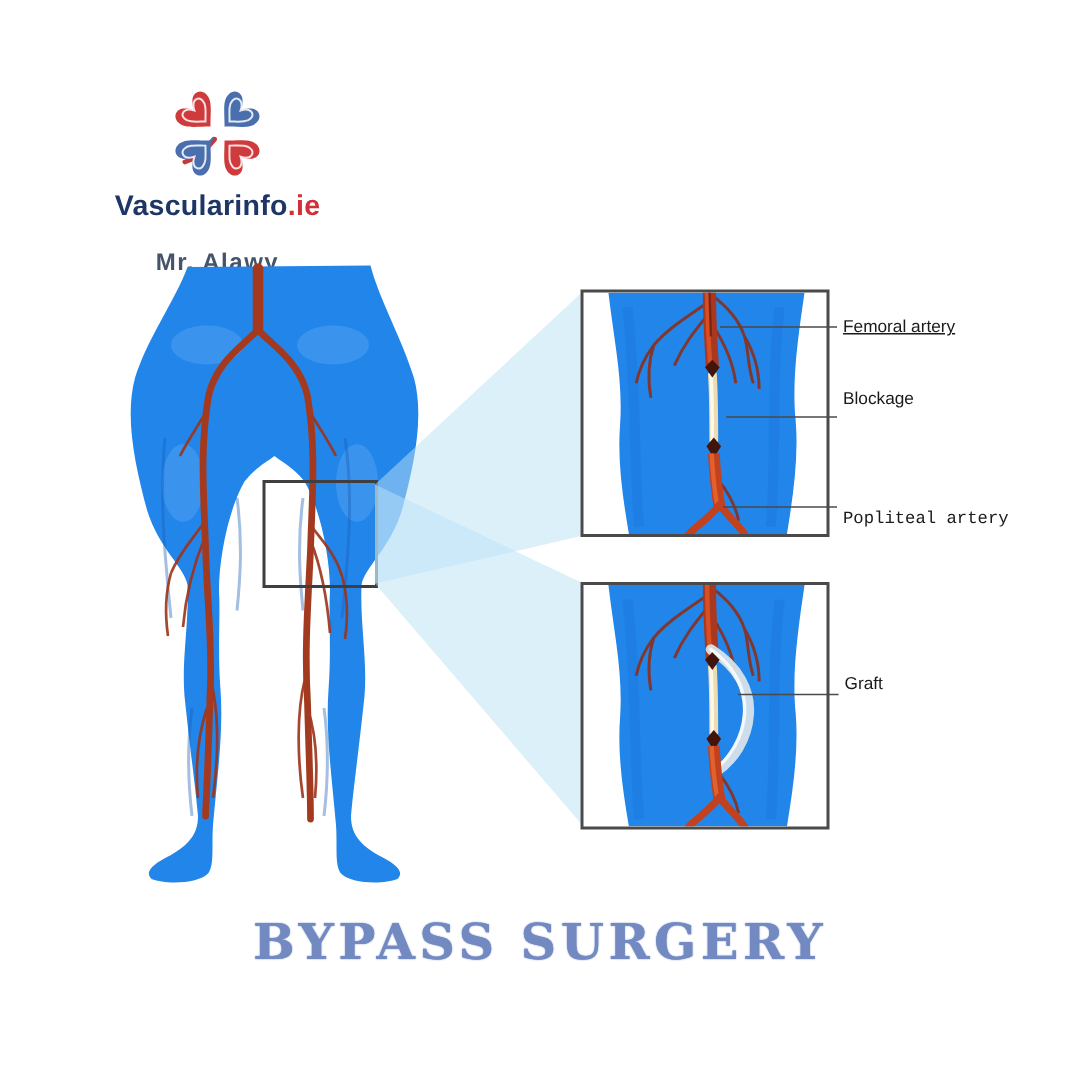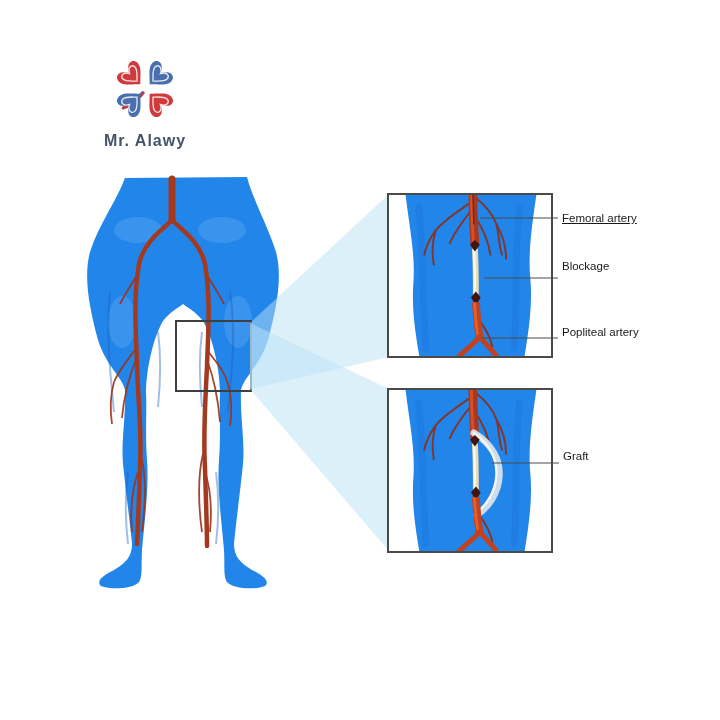--- a/index.html
+++ b/index.html
@@ -5,21 +5,21 @@
   html,body{margin:0;padding:0;background:#ffffff;}
   .canvas{position:relative;width:720px;height:720px;background:#ffffff;overflow:hidden;
           font-family:"Liberation Sans",sans-serif;}
 
   
   .logo-block{position:absolute;left:55px;top:55px;width:180px;text-align:center;}
   .clover{display:block;margin:0 auto;}
   .brand{margin-top:2px;font-size:19px;font-weight:bold;letter-spacing:0.2px;white-space:nowrap;}
   .brand .navy{color:#1d3666;}
   .brand .red{color:#d13038;}
-  .subtitle{margin-top:7px;font-size:16px;font-weight:bold;color:#44546a;letter-spacing:1px;}
+  .subtitle{margin-top:18px;font-size:16px;font-weight:bold;color:#44546a;letter-spacing:1px;}
 
   
   .legs{position:absolute;left:70px;top:172px;}
 
   
   .knee-box{position:absolute;left:175px;top:320px;width:73px;height:68px;
             border:2px solid #3f3f3f;background:transparent;}
 
   
   .beams{position:absolute;left:0;top:0;pointer-events:none;}
@@ -62,20 +62,21 @@
         <g transform="rotate(225) translate(0,-17)">
           <path d="M0,10 C-8,2 -14,-2 -14,-8 C-14,-14 -8,-16 -4,-12 C-1,-9 0,-7 0,-7 C0,-7 1,-9 4,-12 C8,-16 14,-14 14,-8 C14,-2 8,2 0,10 Z" fill="#4a6fae"></path>
           <path d="M0,5 C-5,0 -9,-3 -9,-7 C-9,-11 -5,-12 -2,-9 C-1,-8 0,-6 0,-6 C0,-6 1,-8 2,-9 C5,-12 9,-11 9,-7 C9,-3 5,0 0,5 Z" fill="none" stroke="#ffffff" stroke-width="1.4" opacity="0.85"></path>
         </g>
         <g transform="rotate(315) translate(0,-17)">
           <path d="M0,10 C-8,2 -14,-2 -14,-8 C-14,-14 -8,-16 -4,-12 C-1,-9 0,-7 0,-7 C0,-7 1,-9 4,-12 C8,-16 14,-14 14,-8 C14,-2 8,2 0,10 Z" fill="#cf3a3c"></path>
           <path d="M0,5 C-5,0 -9,-3 -9,-7 C-9,-11 -5,-12 -2,-9 C-1,-8 0,-6 0,-6 C0,-6 1,-8 2,-9 C5,-12 9,-11 9,-7 C9,-3 5,0 0,5 Z" fill="none" stroke="#ffffff" stroke-width="1.4" opacity="0.85"></path>
         </g>
       </g>
     </svg>
+    <div class="brand"><span class="navy">Vascularinfo</span><span class="red">.ie</span></div>
     <div class="subtitle">Mr. Alawy</div>
   </div>
 
   <svg class="legs" width="220" height="420" viewBox="0 0 220 420">
     <path d="M55,6 L177,5
              C183,28 198,54 206,80
              C213,106 206,138 198,168
              C190,194 173,206 171,218
              C170,245 175,268 173,292
              C169,330 166,350 164,372
@@ -207,17 +208,18 @@
     <g stroke="#4a4a4a" stroke-width="1">
       <line x1="480" y1="218" x2="558" y2="218"></line>
       <line x1="484" y1="278" x2="558" y2="278"></line>
       <line x1="482" y1="338" x2="558" y2="338"></line>
       <line x1="492" y1="463" x2="559" y2="463"></line>
     </g>
   </svg>
 
   <div class="lbl" style="left:562px;top:218px;text-decoration:underline;">Femoral artery</div>
   <div class="lbl" style="left:562px;top:266px;">Blockage</div>
-  <div class="lbl" style="left:562px;top:332px;">Popliteal artery</div>
+  <div class="lbl" style="left:562px;top:346px;font-family:Liberation Mono, monospace;">Popliteal artery</div>
   <div class="lbl" style="left:563px;top:456px;">Graft</div>
 
+  <h1 class="title">BYPASS SURGERY</h1>
 
 </div>
 
 </body></html>

